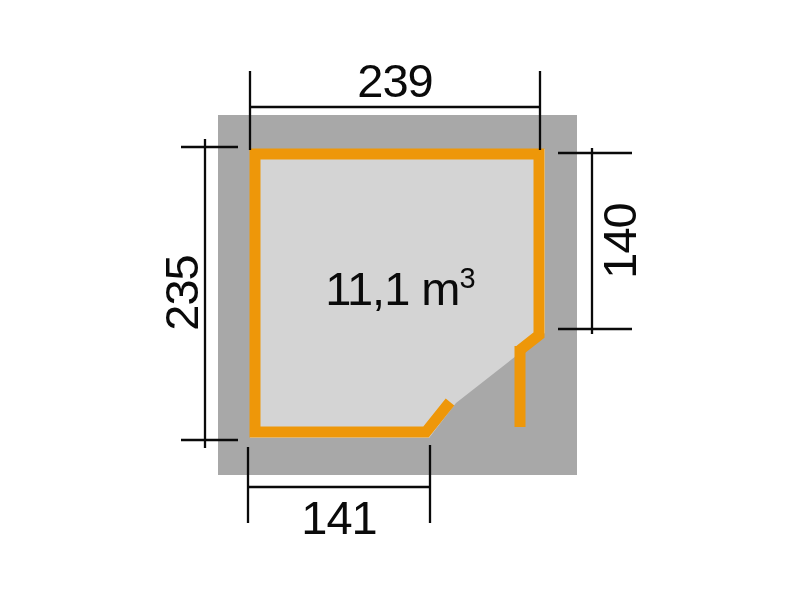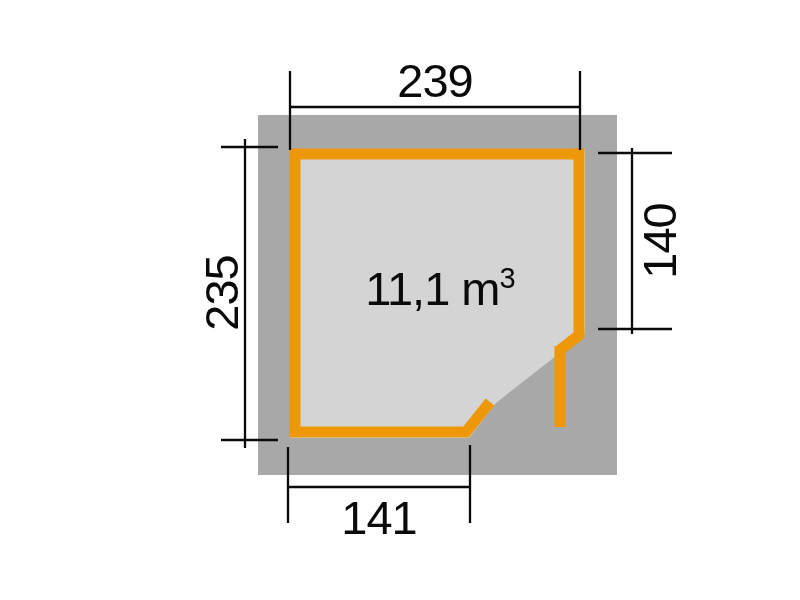--- a/index.html
+++ b/index.html
@@ -6,21 +6,20 @@
     margin: 0;
     padding: 0;
     background: #ffffff;
   }
   .stage {
     width: 688px;
     height: 600px;
     overflow: hidden;
     background: var(--background, #ffffff);
     position: relative;
-    padding-left: 40px;
   }
   svg { display: block; }
 
   .roof  { fill: var(--roof-overhang, #a8a8a8); }
   .floor { fill: var(--floor, #d4d4d4); }
   .wall {
     fill: none;
     stroke: var(--wall-outline, #ee9709);
     stroke-width: 11;
     stroke-linejoin: miter;

